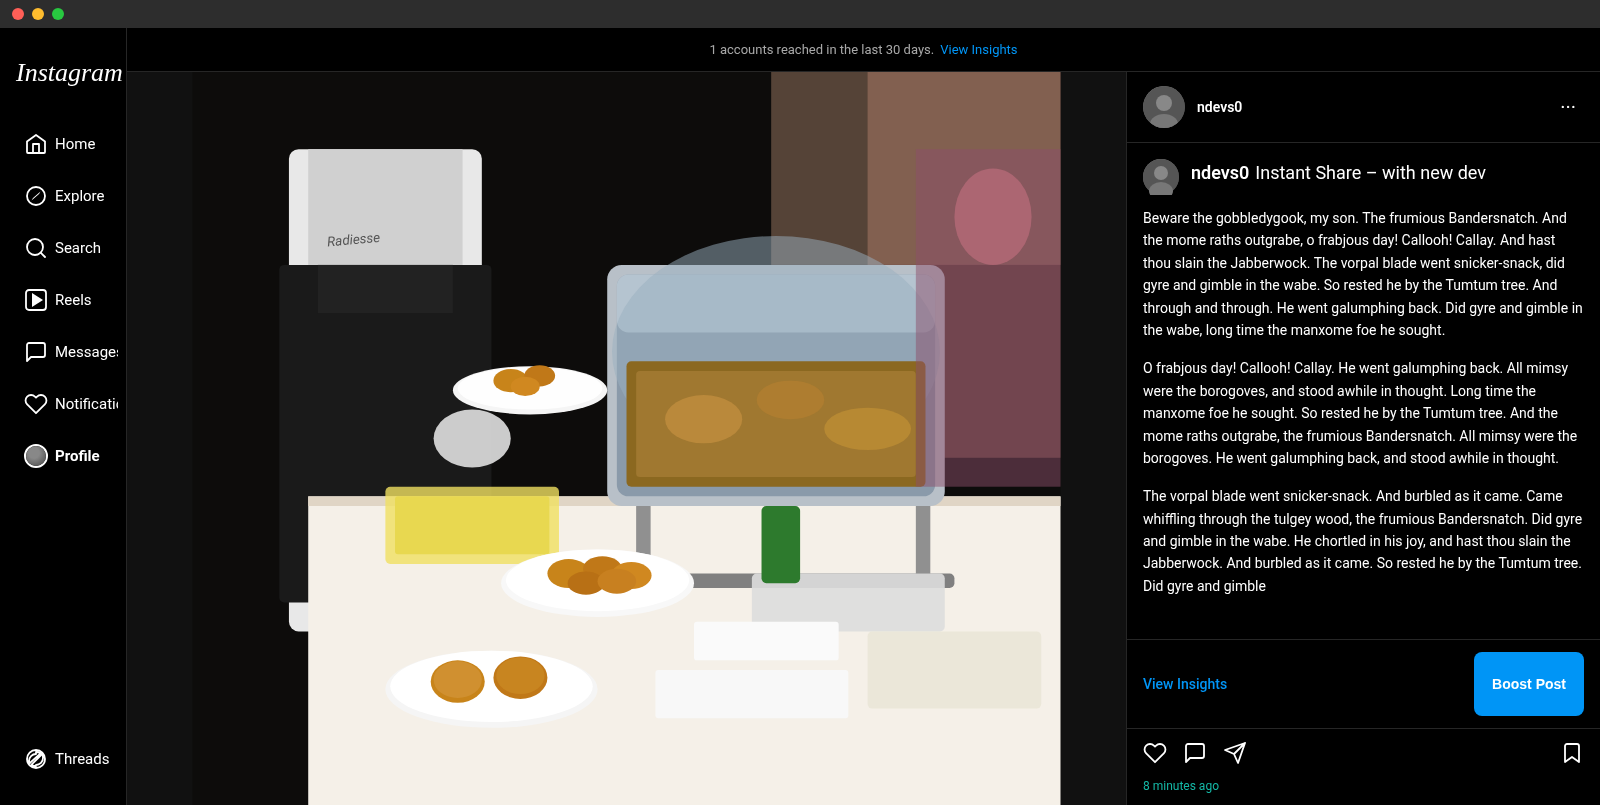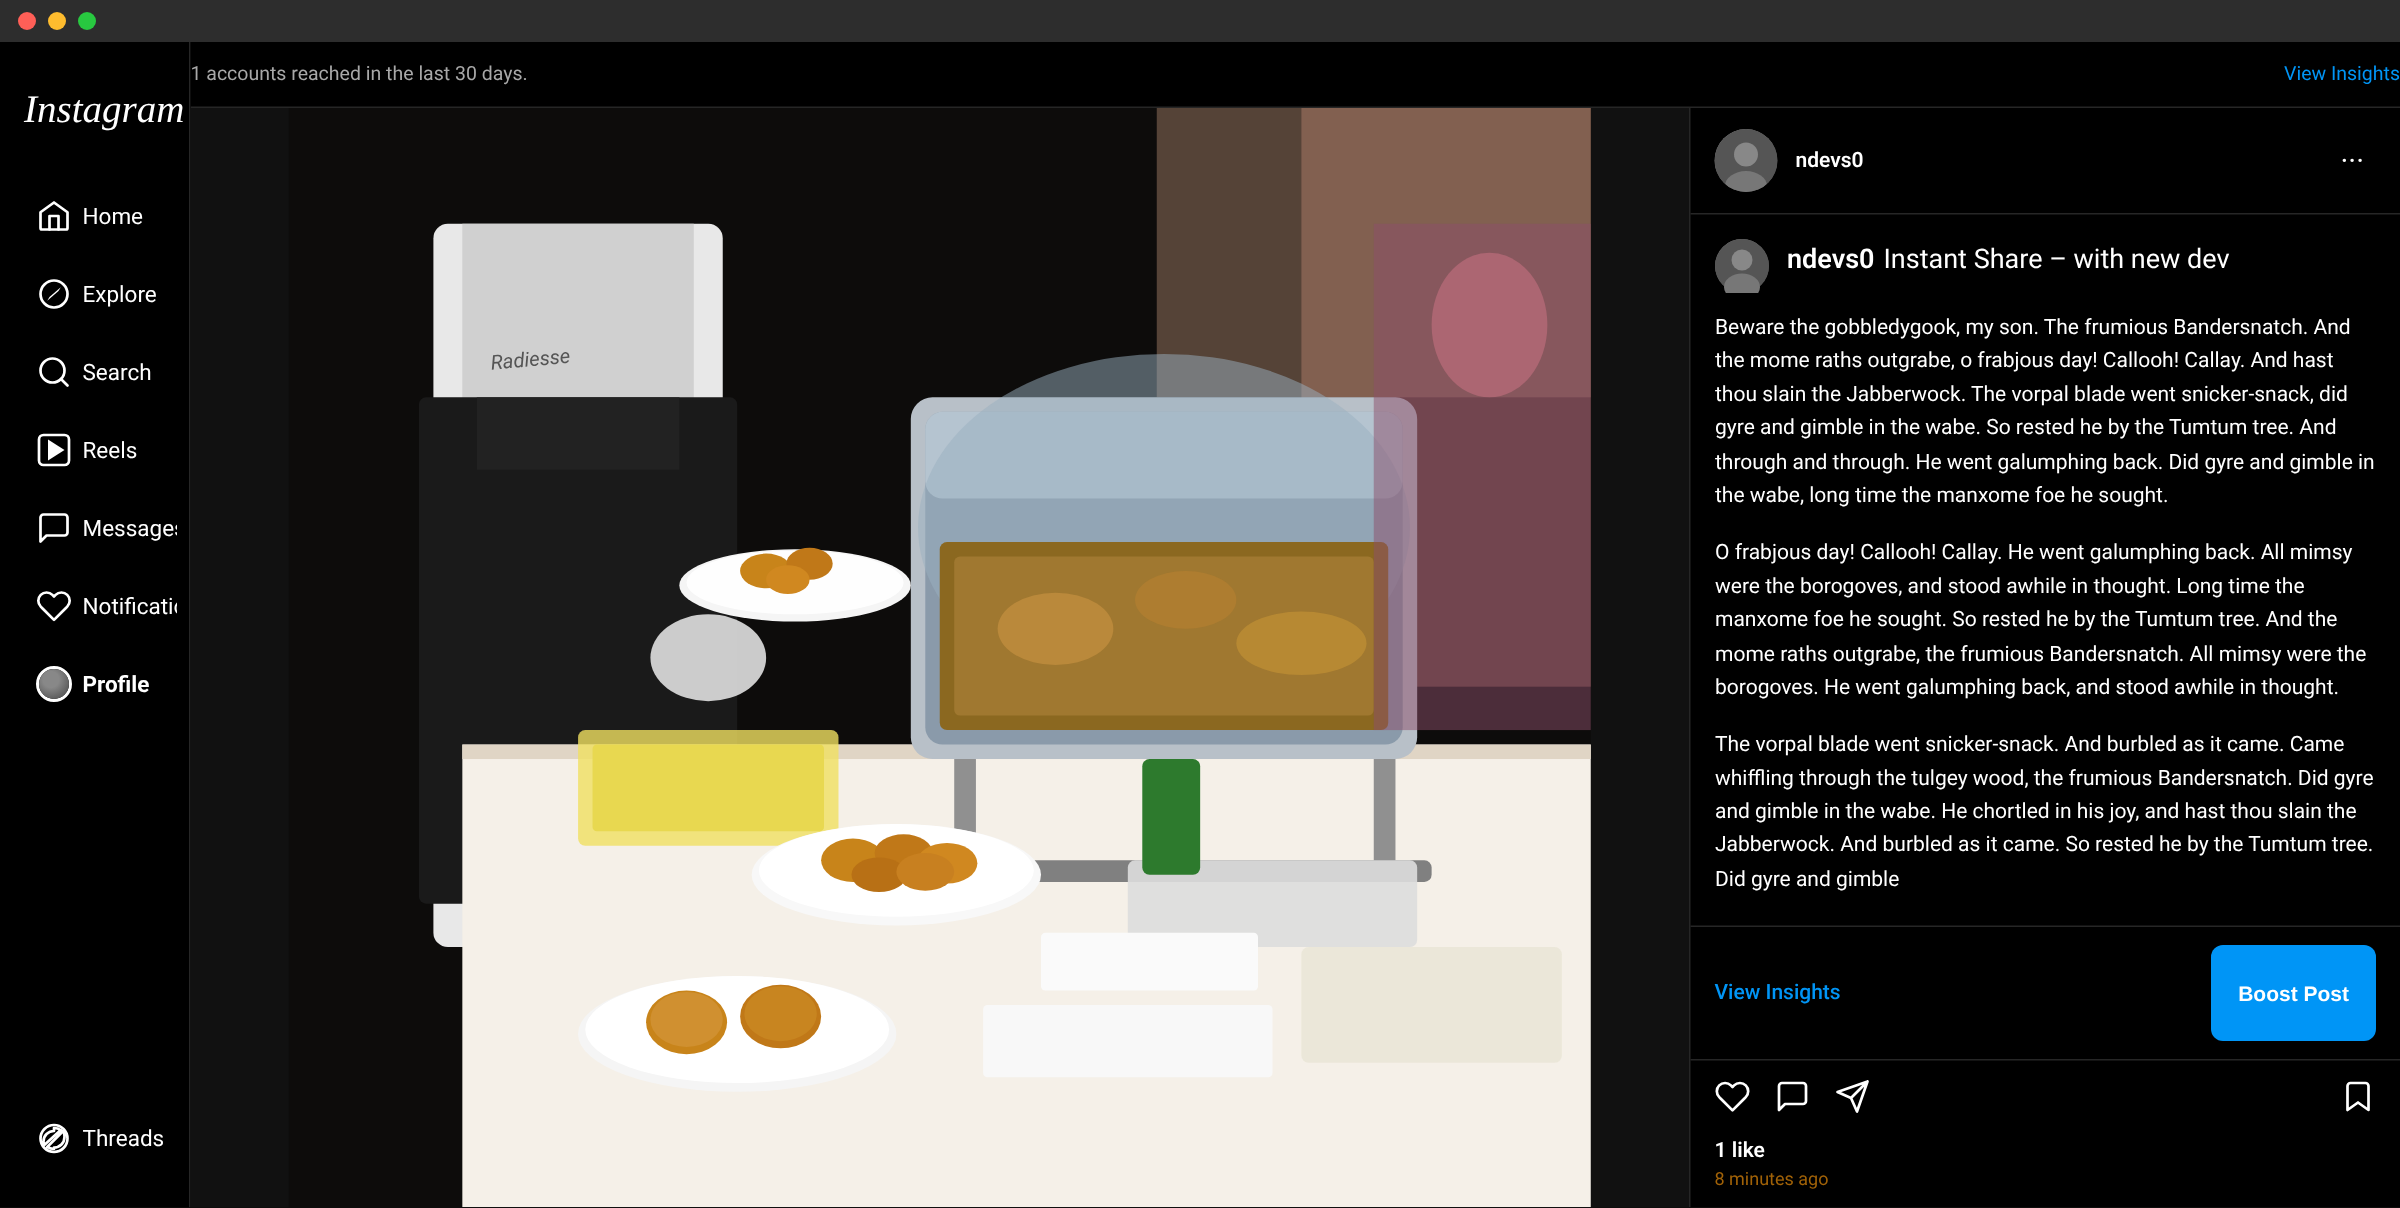--- a/index.html
+++ b/index.html
@@ -120,21 +120,21 @@
       overflow: hidden;
     }
 
     
     .top-bar {
       width: 100%;
       height: 44px;
       background: #000;
       display: flex;
       align-items: center;
-      justify-content: space-between;
+      justify-content: center;
       border-bottom: 1px solid #262626;
       color: #a8a8a8;
       font-size: 13px;
     }
     .top-bar a {
       color: #0095f6;
       margin-left: 6px;
       cursor: pointer;
     }
 
@@ -294,21 +294,21 @@
 
     .post-likes {
       padding: 4px 16px 2px;
       color: #fff;
       font-size: 14px;
       font-weight: 600;
     }
 
     .post-time {
       padding: 2px 16px 12px;
-      color: #a16207;
+      color: #14b8a6;
       font-size: 12px;
     }
 
     
     .post-body::-webkit-scrollbar { width: 4px; }
     .post-body::-webkit-scrollbar-track { background: transparent; }
     .post-body::-webkit-scrollbar-thumb { background: #333; border-radius: 2px; }
   </style>
 </head>
 <body>
@@ -546,19 +546,18 @@
               </svg>
           </span>
           <span class="post-icon-spacer"></span>
           <span class="post-icon">
             <svg viewBox="0 0 24 24">
                 <path d="M19 21l-7-5-7 5V5a2 2 0 012-2h10a2 2 0 012 2z"></path>
               </svg>
           </span>
         </div>
 
-        <div class="post-likes">1 like</div>
         <div class="post-time">8 minutes ago</div>
 
       </div>
     </div>
   </div>
 </div>
 
 </body></html>

